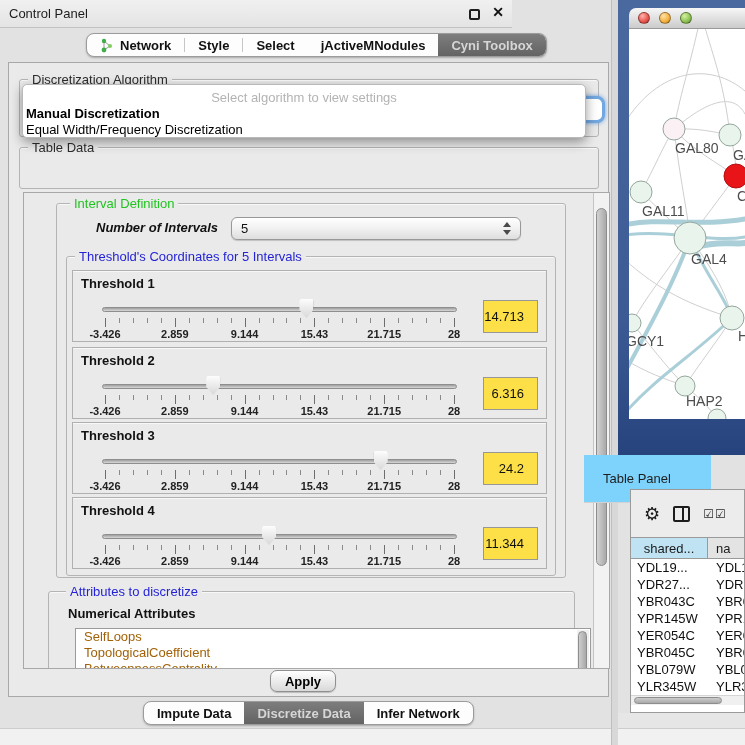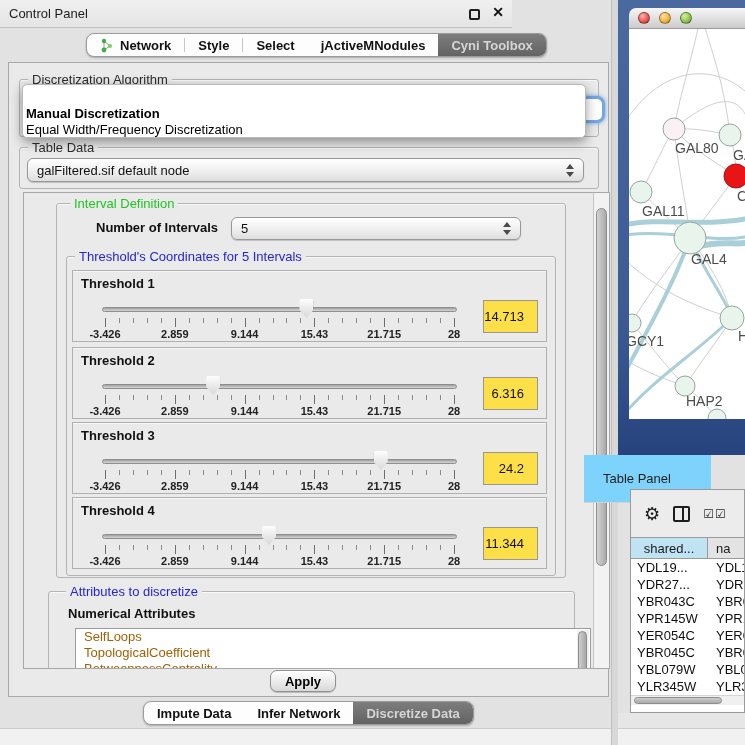--- a/index.html
+++ b/index.html
@@ -157,41 +157,35 @@
 </div>
 
 <div class="abs main-panel">
 
   <div class="group" style="left:10px; top:16px; width:580px; height:58px;">
     <span class="group-label lbl-dark">Discretization Algorithm</span>
   </div>
   <div class="abs algo-combo"></div>
 
   <div class="abs overlay">
+    <div class="overlay-hint">Select algorithm to view settings</div>
     <div class="overlay-opt1">Manual Discretization</div>
     <div class="overlay-opt2">Equal Width/Frequency Discretization</div>
   </div>
 
   <div class="group" style="left:10px; top:84px; width:580px; height:42px;">
     <span class="group-label lbl-dark">Table Data</span>
-    <div class="combo" style="left:7px; top:10px; width:557px; height:24px;">
-      <span>galFiltered.sif default node</span>
-      <span class="spin">
-          <span class="tri-up"></span>
-          <span class="tri-down"></span>
-        </span>
-    </div>
   </div>
 
   <div class="abs scrollpane">
 
     <div class="group" style="left:32px; top:10px; width:510px; height:375px;">
       <span class="group-label lbl-green" style="left:13px;">Interval Definition</span>
 
-      <span class="bold-label" style="left:39px; top:16px;">Number of Intervals</span>
+      <span class="bold-label" style="left:39px; top:16px;font-style:italic;">Number of Intervals</span>
       <div class="combo" style="left:174px; top:13px; width:290px; height:23px;">
         <span>5</span>
         <span class="spin">
             <span class="tri-up"></span>
             <span class="tri-down"></span>
           </span>
       </div>
 
       <div class="group" style="left:9px; top:52px; width:490px; height:320px;">
         <span class="group-label lbl-blue">Threshold's Coordinates for 5 Intervals</span>
@@ -398,25 +392,25 @@
     </div>
   </div>
 </div>
 
 <button class="abs apply-btn">Apply</button>
 
 <div class="abs seg-bar bottom-tabbar">
   <div class="seg">
       <span>Impute Data</span>
     </div>
+  <div class="seg selected">
+      <span>Discretize Data</span>
+    </div>
   <div class="seg">
       <span>Infer Network</span>
-    </div>
-  <div class="seg selected">
-      <span>Discretize Data</span>
     </div>
 </div>
 
 <div class="abs bottom-strip"></div>
 
 <div class="abs divider"></div>
 
 <div class="abs net-frame"></div>
 <div class="abs mac-titlebar">
   <span class="light red"></span>

